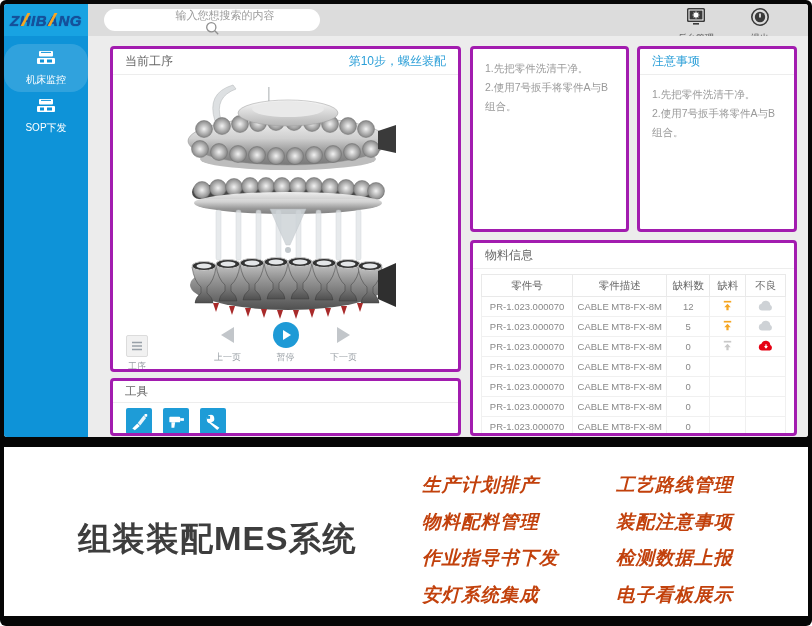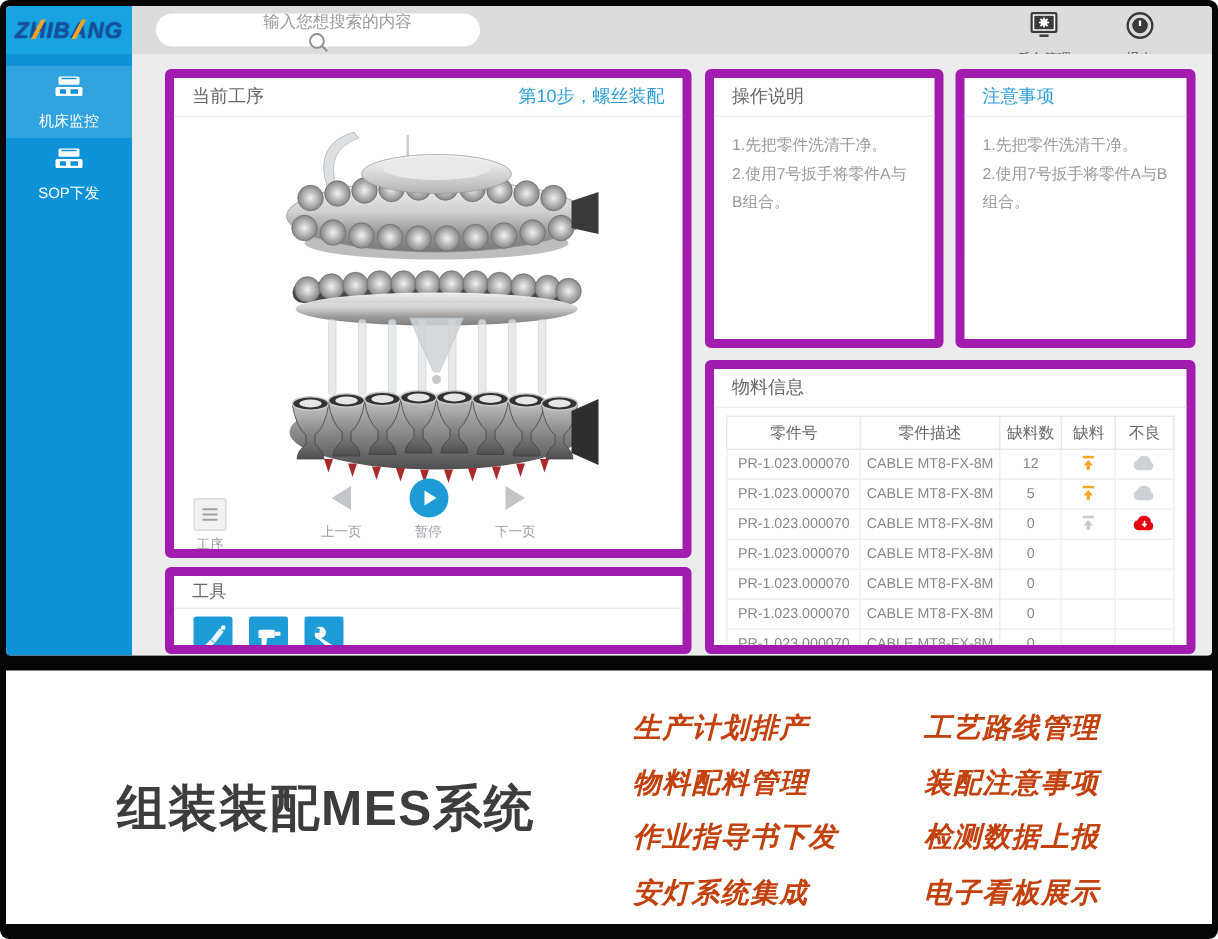--- a/index.html
+++ b/index.html
@@ -17,26 +17,26 @@
   .search-pill input { border:none; outline:none; background:transparent; flex:1; height:100%; font-size:11px; color:#666; text-align:center; padding-left:26px; font-family:inherit; }
   .search-pill input::placeholder { color:#9b9b9b; }
   .search-icon-wrap { width:30px; display:flex; justify-content:center; }
   .top-action { position:absolute; top:3px; width:48px; display:flex; flex-direction:column; align-items:center; cursor:pointer; }
   .top-action .lbl { font-size:9px; color:#555; margin-top:1px; white-space:nowrap; }
   .action-admin { right:88px; }
   .action-logout { right:24px; }
 
   .body-row { display:flex; height:401px; }
   .sidebar { width:84px; background:#0e93d8; padding-top:8px; }
-  .side-item { height:48px; display:flex; flex-direction:column; align-items:center; justify-content:center; gap:3px; cursor:pointer; }
+  .side-item { height:48px; display:flex; flex-direction:column; align-items:center; justify-content:center; gap:3px; cursor:pointer;border-radius:17px; }
   .side-item.active { background:rgba(255,255,255,.14); }
   .side-item .lbl { font-size:10px; color:#fff; }
   .main { flex:1; position:relative; background:#ececec; }
 
-  .card { position:absolute; background:#fff; border:6px solid #a21caf; border-radius:4px; overflow:hidden; }
+  .card { position:absolute; background:#fff; border:3px solid #a21caf; border-radius:4px; overflow:hidden; }
   .card-header { height:26px; display:flex; align-items:center; justify-content:space-between; padding:0 12px; border-bottom:1px solid #ededed; font-size:12px; color:#666; }
   .card-header .step { color:#2b9fd8; }
   .card-header.blue-title { color:#2b9fd8; }
 
   .card-process { left:22px; top:10px; width:351px; height:326px; }
   .process-image { position:absolute; left:7px; top:30px; }
   .process-controls { position:absolute; left:0; right:0; bottom:5px; height:42px; }
   .proc-btn { position:absolute; left:12px; top:13px; display:flex; flex-direction:column; align-items:center; width:24px; }
   .proc-square { width:22px; height:22px; background:#f1f1f1; border:1px solid #dcdcdc; border-radius:2px; display:flex; align-items:center; justify-content:center; cursor:pointer; }
   .mini-lbl { font-size:9px; color:#9aa0a6; margin-top:3px; white-space:nowrap; }
@@ -340,23 +340,20 @@
                   <path d="M5 9 A4.5 4.5 0 1 1 9.5 13.2 L18.5 21 L15.5 23.5 L7.5 14.2 A4.5 4.5 0 0 1 5 9 Z" fill="#fff" transform="rotate(-8 12 12)"></path>
                   <rect x="4.5" y="6" width="4" height="3.4" fill="#1e9cd7"></rect>
                 </svg>
               </div>
               <span class="mini-lbl">扳手</span>
             </div>
           </div>
         </div>
 
         <div class="card card-ops">
-          <div class="card-header">
-              <span>操作说明</span>
-            </div>
           <div class="panel-body">
             <div>1.先把零件洗清干净。</div>
             <div>2.使用7号扳手将零件A与B组合。</div>
           </div>
         </div>
 
         <div class="card card-prec">
           <div class="card-header blue-title">
               <span>注意事项</span>
             </div>

